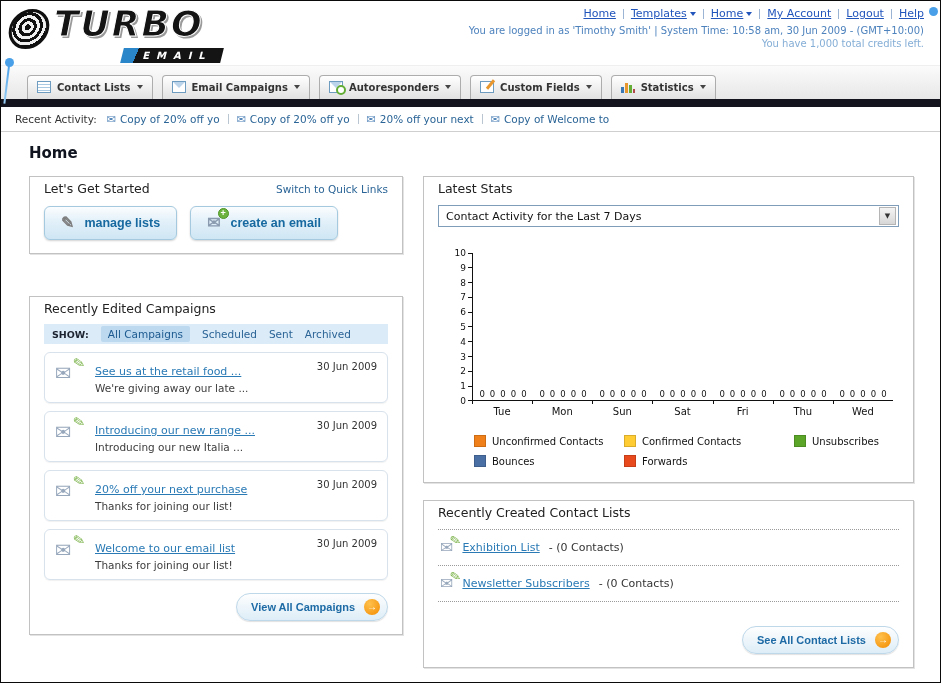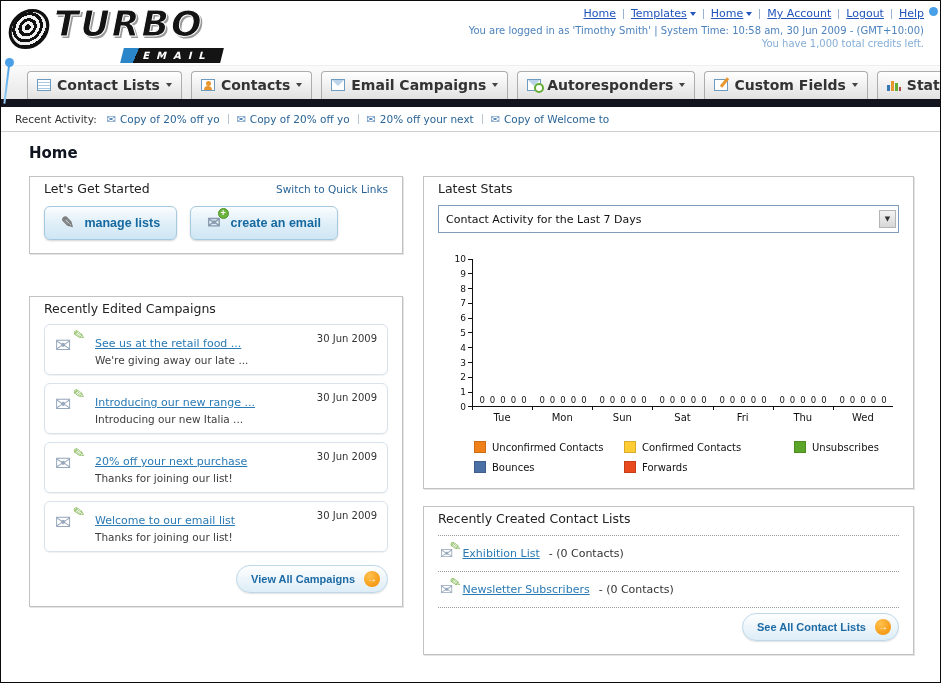--- a/index.html
+++ b/index.html
@@ -29,21 +29,21 @@
                 border-top:4px solid #2255bb; }
   .login-line { margin-top:5px; font-size:10px; color:#4d82bd; }
   .credits-line { margin-top:2px; font-size:10px; color:#85aed6; }
   .corner-dot { position:absolute; right:2px; top:6px; width:9px; height:9px; border-radius:50%; background:#4aa0e8; }
 
   
   .tabbar { height:34px; background:linear-gradient(#fbfbfb,#e7e7e7); display:flex; align-items:flex-end;
             gap:9px; padding:0 0 0 26px; border-top:1px solid #efefef; }
   .tab { display:flex; align-items:center; gap:6px; background:linear-gradient(#ffffff,#e1e1e1);
          border:1px solid #adadad; border-bottom:none; border-radius:4px 4px 0 0;
-         padding:5px 9px 6px; font-size:14px; font-weight:bold; color:#333; cursor:pointer; white-space:nowrap; }
+         padding:5px 9px 6px; font-size:10px; font-weight:bold; color:#333; cursor:pointer; white-space:nowrap; }
   .caret-dark { width:0; height:0; border-left:3px solid transparent; border-right:3px solid transparent;
                 border-top:4px solid #444; }
   .navybar { height:8px; background:#14141f; }
 
   .ti { width:14px; height:12px; position:relative; flex:none; display:inline-block; }
   .ti-list { border:1px solid #6e9cc0; background:repeating-linear-gradient(#fff 0 2px,#a9c8e2 2px 3px); }
   .ti-person { border:1px solid #6e9cc0; background:#fff; }
   .ti-person::before { content:""; position:absolute; left:4px; top:1px; width:5px; height:5px; border-radius:50%; background:#e8962e; }
   .ti-person::after { content:""; position:absolute; left:2px; bottom:0; width:8px; height:4px; border-radius:4px 4px 0 0; background:#e8962e; }
   .ti-env { border:1px solid #6e9cc0; background:#fff; }
@@ -112,21 +112,21 @@
   .citem-date { font-size:10px; color:#333; margin-top:1px; }
   .camp-actions { display:flex; justify-content:flex-end; margin-top:13px; }
   .btn-pill { display:flex; align-items:center; gap:9px; padding:5px 7px 5px 14px;
               background:linear-gradient(#fefefe,#ddedf7); border:1px solid #bed8e9; border-radius:15px;
               color:#1d6aa5; font-weight:bold; font-size:11px; cursor:pointer; box-shadow:0 1px 1px rgba(0,0,0,.12); }
   .arrow-circle { width:16px; height:16px; border-radius:50%; flex:none;
                   background:radial-gradient(circle at 35% 30%,#ffc14d,#f28b00);
                   color:#fff; font-size:10px; line-height:16px; text-align:center; font-weight:bold; }
 
   
-  .stat-select { margin-top:9px; height:28px; border:1px solid #7f9db9; background:#fff; display:flex;
+  .stat-select { margin-top:9px; height:22px; border:1px solid #7f9db9; background:#fff; display:flex;
                  align-items:center; justify-content:space-between; padding:0 2px 0 7px; font-size:11px;
                  color:#111; cursor:pointer; }
   .select-caret { width:17px; height:18px; background:linear-gradient(#f4f4f4,#d7d7d7); border:1px solid #b5b5b5;
                   display:flex; align-items:center; justify-content:center; font-size:7px; color:#333; }
   .chart-area { display:flex; margin:26px 6px 0 12px; }
   .yaxis { width:22px; height:148px; display:flex; flex-direction:column; justify-content:space-between;
            align-items:flex-end; flex:none; }
   .ytick { display:flex; align-items:center; gap:2px; height:0; }
   .ynum { font-size:9px; color:#111; }
   .ymark { width:4px; height:1px; background:#111; display:inline-block; }
@@ -143,21 +143,21 @@
 
   
   .clists { margin-top:17px; }
   .clist-head { border-bottom:1px dotted #9a9a9a; padding-bottom:9px; }
   .clist-item { display:flex; align-items:center; gap:9px; padding:8px 2px; border-bottom:1px dotted #9a9a9a;
                 font-size:11px; }
   .ic-listpencil .glyph-env { font-size:16px; color:#98a8bc; }
   .ic-listpencil .glyph-pencil { position:absolute; right:-7px; top:-5px; font-size:13px; color:#76b043; transform:rotate(-12deg); }
   .clist-name { color:#2a7ab5; cursor:pointer; text-decoration:underline; }
   .clist-detail { color:#333; }
-  .clist-actions { display:flex; justify-content:flex-end; margin-top:5px;align-items:center; }
+  .clist-actions { display:flex; justify-content:flex-end; margin-top:24px;align-items:center; }
 </style>
 </head>
 <body>
 
 <div class="page">
 
   <div class="header">
     <div class="logo">
       <span class="logo-swirl"></span>
       <span>
@@ -193,25 +193,20 @@
     <div class="corner-dot"></div>
   </div>
 
   <div class="tabbar">
     <div class="tab">
       <span class="ti ti-list"></span>
       <span>Contact Lists</span>
       <span class="caret-dark"></span>
     </div>
     <div class="tab">
-      <span class="ti ti-person"></span>
-      <span>Contacts</span>
-      <span class="caret-dark"></span>
-    </div>
-    <div class="tab">
       <span class="ti ti-env"></span>
       <span>Email Campaigns</span>
       <span class="caret-dark"></span>
     </div>
     <div class="tab">
       <span class="ti ti-env ti-auto"></span>
       <span>Autoresponders</span>
       <span class="caret-dark"></span>
     </div>
     <div class="tab">
@@ -274,20 +269,27 @@
                 <span class="glyph-env-lg">✉</span>
                 <span class="plus-badge">+</span>
               </span>
               <span>create an email</span>
             </button>
           </div>
         </div>
 
         <div class="panel panel-pad camp">
           <div class="panel-title">Recently Edited Campaigns</div>
+          <div class="filters">
+            <span class="show-label">SHOW:</span>
+            <a class="filter selected">All Campaigns</a>
+            <a class="filter">Scheduled</a>
+            <a class="filter">Sent</a>
+            <a class="filter">Archived</a>
+          </div>
 
           <div class="citem">
             <span class="ic ic-envpencil">
               <span class="glyph-env">✉</span>
               <span class="glyph-pencil">✎</span>
             </span>
             <span class="citem-text">
               <a class="citem-title">See us at the retail food ...</a>
               <div class="citem-sub">We're giving away our late ...</div>
             </span>

